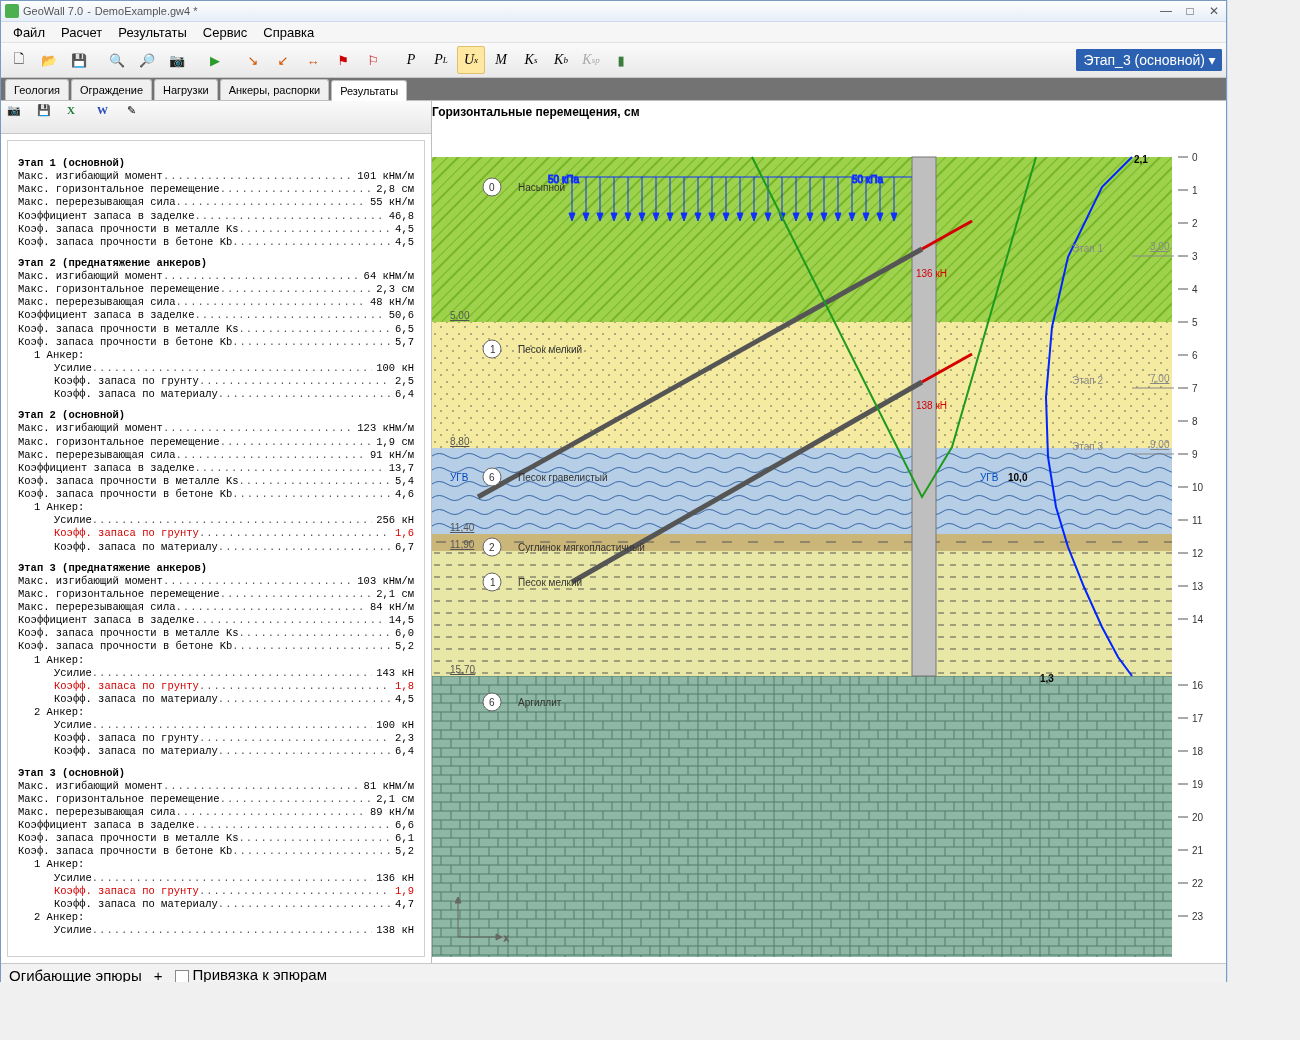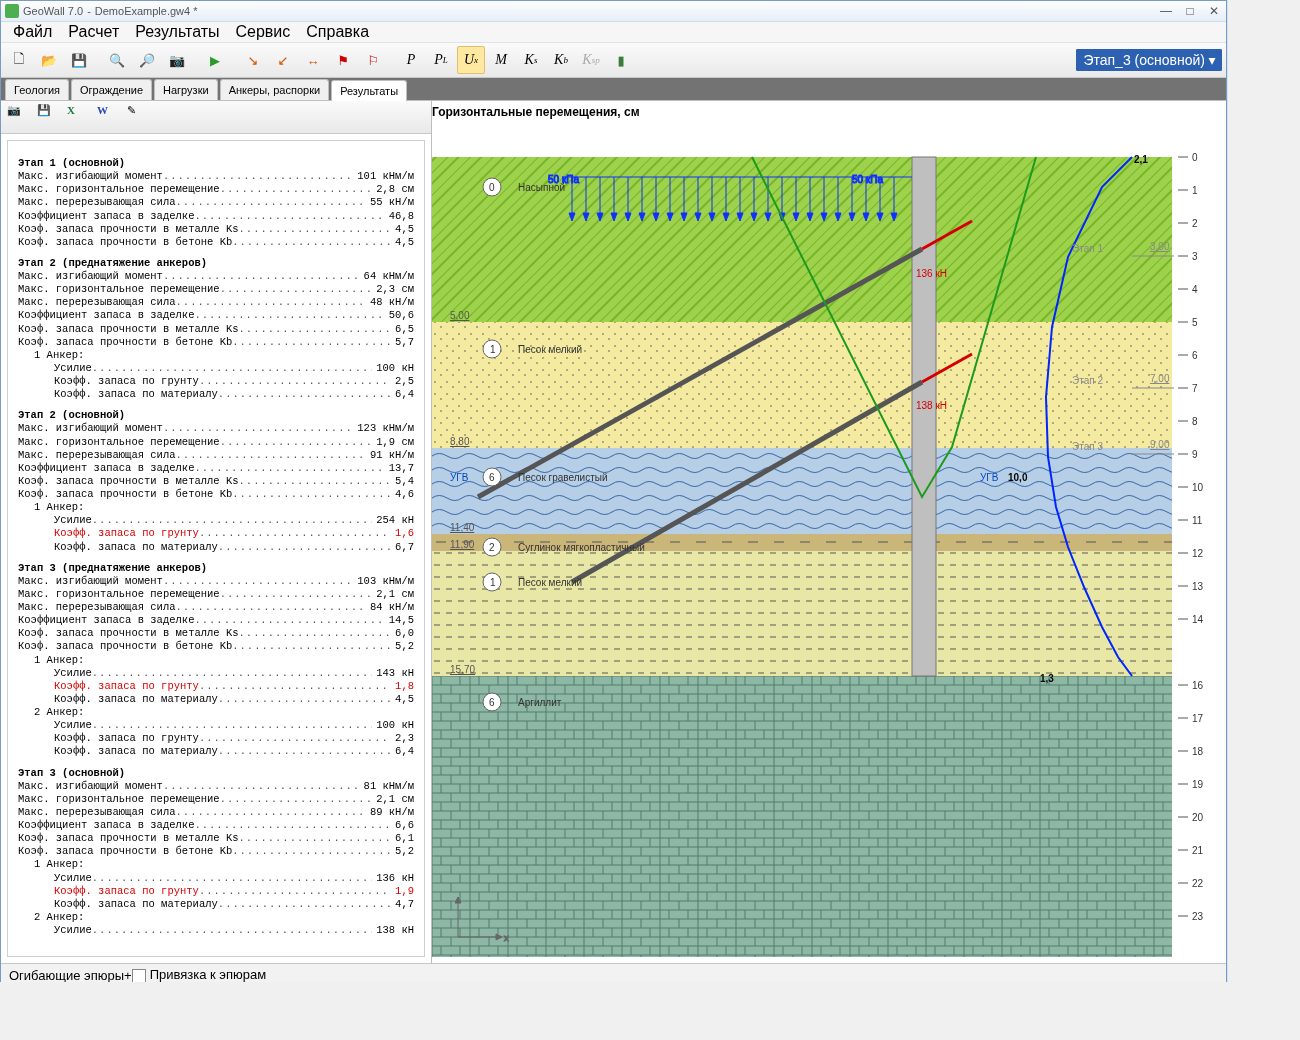--- a/index.html
+++ b/index.html
@@ -4,21 +4,21 @@
 <style>
 html,body{margin:0;padding:0;font-family:Tahoma,Verdana,sans-serif;font-size:11px;color:#000;background:#f0f0f0;overflow:hidden;}
 .window{width:1225px;height:980px;background:#fff;border:1px solid #7a9ac0;box-shadow:0 0 0 1px #cfe3f5;position:relative}
 
 .titlebar{height:20px;background:linear-gradient(#fdfdfe,#e6eef8);border-bottom:1px solid #cddbed;display:flex;align-items:center;font-size:11px;}
 .titlebar .ico{width:14px;height:14px;margin:0 4px 0 4px;background:#4CAF50;border-radius:2px;}
 .titlebar .t{flex:0 0 auto;padding-right:4px;color:#555}
 .titlebar .spacer{flex:1}
 .titlebar .winbtn{width:24px;text-align:center;color:#555;font-size:12px;cursor:pointer}
 
-.menubar{height:20px;background:#f6f6f6;border-bottom:1px solid #e2e2e2;display:flex;align-items:center;padding-left:4px;font-size:16px}
+.menubar{height:20px;background:#f6f6f6;border-bottom:1px solid #e2e2e2;display:flex;align-items:center;padding-left:4px;font-size:13px}
 .menubar .m{padding:2px 8px;cursor:pointer}
 
 .toolbar{height:34px;background:linear-gradient(#fafafb,#e9e9ea);border-bottom:1px solid #c7c7c7;display:flex;align-items:center;padding:0 4px;gap:2px}
 .toolbar .tb{width:26px;height:26px;display:flex;align-items:center;justify-content:center;border:1px solid transparent;border-radius:2px;cursor:pointer;font-size:13px}
 .toolbar .sep{width:6px}
 .toolbar .lbl{font-family:"Georgia",serif;font-style:italic;font-size:14px}
 .toolbar .lbl sub{font-size:9px}
 .toolbar .active{background:#ffe8a0;border-color:#e0c070}
 .stage-combo{margin-left:auto;height:20px;border:1px solid #2c60b0;background:#2c60b0;color:#fff;display:flex;align-items:center;padding:0 2px 0 6px;font-size:14px;border-radius:1px}
 .stage-combo .dd{width:14px;text-align:center}
@@ -39,21 +39,21 @@
 .report .row .d{flex:1;overflow:hidden;letter-spacing:1px;color:#555}
 .report .row .v{white-space:nowrap;padding-left:4px}
 .report .ind1{padding-left:16px}
 .report .ind2{padding-left:36px}
 .report .warn{color:#d40000}
 
 .right{flex:1;position:relative;background:#fff;overflow:hidden}
 .right .chart-title{text-align:left;font-weight:bold;font-size:12px;padding:4px 0}
 .right svg{position:absolute;left:0;top:26px}
 
-.status{height:22px;border-top:1px solid #c7c7c7;background:#f2f2f2;display:flex;align-items:center;font-size:13px;padding:0 8px;}
+.status{height:22px;border-top:1px solid #c7c7c7;background:#f2f2f2;display:flex;align-items:center;font-size:15px;padding:0 8px;gap:12px}
 .status .chk{width:12px;height:12px;border:1px solid #888;background:#fff;display:inline-block;margin-right:4px;vertical-align:middle}
 </style>
 </head>
 <body>
 
 <div class="window">
 
   <div class="titlebar">
     <div class="ico"></div>
     <span class="t">GeoWall 7.0</span>
@@ -248,21 +248,21 @@
           </div>
           <div class="row  ">
             <span class="k">Коэф. запаса прочности в бетоне Kb</span>
             <span class="d">............................................................</span>
             <span class="v">4,6</span>
           </div>
           <div class="ind1">1 Анкер:</div>
           <div class="row  ind2">
             <span class="k">Усилие</span>
             <span class="d">............................................................</span>
-            <span class="v">254 кН</span>
+            <span class="v">256 кН</span>
           </div>
           <div class="row warn ind2">
             <span class="k">Коэфф. запаса по грунту</span>
             <span class="d">............................................................</span>
             <span class="v">1,6</span>
           </div>
           <div class="row  ind2">
             <span class="k">Коэфф. запаса по материалу </span>
             <span class="d">............................................................</span>
             <span class="v">6,7</span>

